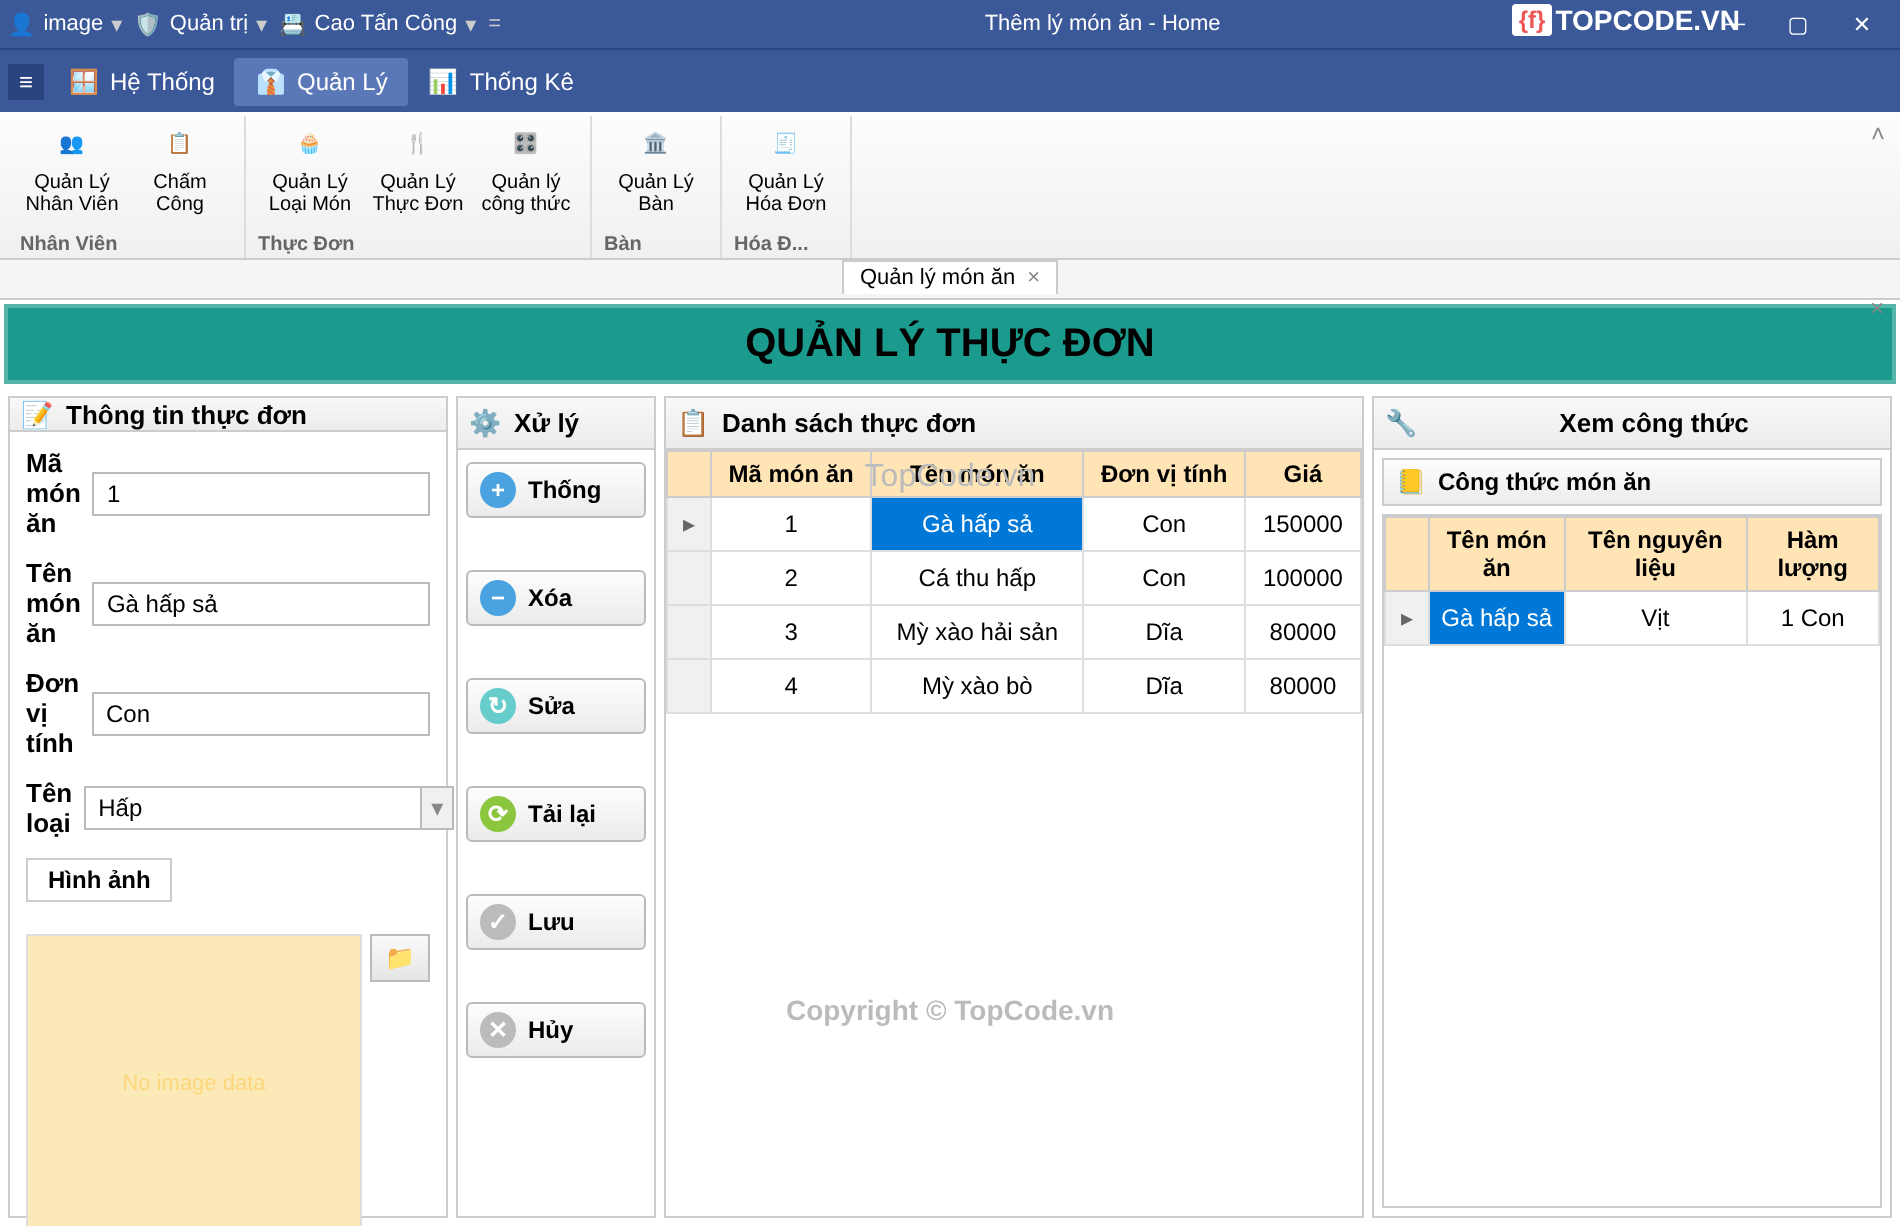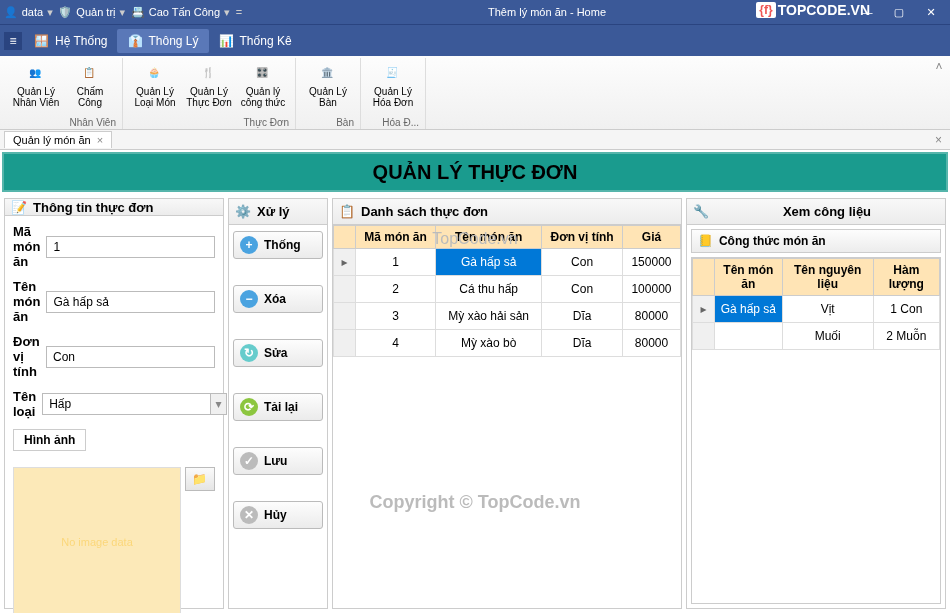--- a/index.html
+++ b/index.html
@@ -19,24 +19,24 @@
 .menu-lead { width: 18px; height: 18px; background: #2a4480; display:flex; align-items:center; justify-content:center; color:#fff; }
 .menu-item { display: flex; align-items: center; gap: 5px; padding: 4px 10px; color: #fff; font-size: 12px; cursor: pointer; border-radius: 2px; }
 .menu-item.active { background: #5a78b8; }
 .mi-icon { width: 16px; height: 16px; display:flex; align-items:center; justify-content:center; }
 
 .ribbon { height: 74px; background: linear-gradient(#fdfdfd,#f0f0f0); border-bottom: 1px solid #ccc; display: flex; padding: 2px 4px 0 4px; position: relative; }
 .ribbon-group { display: flex; flex-direction: column; border-right: 1px solid #ddd; padding: 0 6px; }
 .ribbon-row { display: flex; gap: 2px; flex: 1; }
 .ribbon-btn { display: flex; flex-direction: column; align-items: center; width: 52px; padding: 2px; cursor: pointer; text-align: center; font-size: 10px; line-height: 1.1; gap: 2px; }
 .ribbon-btn .ricon { width: 24px; height: 24px; display:flex; align-items:center; justify-content:center; }
-.ribbon-group-label { text-align: right; font-size: 10px; color: #666; padding: 1px 0; }
+.ribbon-group-label { text-align: left; font-size: 10px; color: #666; padding: 1px 0; font-weight: bold; }
 .ribbon-close { position:absolute; right:4px; top:4px; color:#888; cursor:pointer; width:14px; height:14px; display:flex; align-items:center; justify-content:center;}
 
-.doctab { height: 20px; background: #f5f5f5; display: flex; align-items: center; padding: 0 4px; border-bottom: 1px solid #ccc; }
+.doctab { height: 20px; background: #f5f5f5; display: flex; align-items: center; padding: 0 4px; border-bottom: 1px solid #ccc; flex-direction: column; }
 .doctab .tab { background: #fff; border: 1px solid #ccc; border-bottom: none; padding: 2px 8px; font-size: 11px; display:flex; align-items:center; gap:6px;}
 .doctab .tabx { color:#888; cursor:pointer; }
 .doctab .docx { margin-left:auto; color:#888; cursor:pointer; padding:0 4px;}
 
 .page-header { height: 40px; background: #1a9b8e; border: 2px solid #56b5ab; display: flex; align-items: center; justify-content: center; color: #000; font-weight: bold; font-size: 20px; margin: 2px; }
 
 .content { display: flex; gap: 4px; padding: 4px; height: calc(613px - 24px - 32px - 74px - 20px - 44px); }
 
 .panel { border: 1px solid #ccc; display: flex; flex-direction: column; background:#fff; }
 .panel-header { height: 26px; background: linear-gradient(#f8f8f8,#ececec); border-bottom: 1px solid #ccc; display: flex; align-items: center; gap: 6px; padding: 0 6px; font-weight: bold; font-size: 13px; }
@@ -63,30 +63,30 @@
 table.grid-t th { background: #ffe4b5; border: 1px solid #ccc; padding: 4px 2px; font-size: 12px; font-weight: bold; text-align:center;}
 table.grid-t td { border: 1px solid #ddd; padding: 6px 4px; font-size: 12px; text-align:center; }
 table.grid-t td.rowhead { background:#f0f0f0; width:22px; color:#666;}
 tr.selected td.cell-name { background: #0078d7; color: #fff; }
 
 .recipe-col { flex: 1; }
 .recipe-col .sub-header { height: 24px; background: linear-gradient(#fdfdfd,#ececec); border: 1px solid #ccc; margin: 4px; display:flex; align-items:center; gap:6px; padding:0 6px; font-weight:bold; font-size:12px;}
 .recipe-col .grid { margin: 0 4px 4px 4px; border:1px solid #ccc;}
 
 .center-wm { position:absolute; left:0; right:0; top:230px; text-align:center; font-size:16px; color:#bbb; pointer-events:none;}
-.bottom-wm { position:absolute; left:0; right:0; bottom:100px; text-align:center; font-size:18px; color:#bbb; font-weight:bold; pointer-events:none;}
+.bottom-wm { position:absolute; left:0; right:0; bottom:100px; text-align:center; font-size:14px; color:#bbb; font-weight:bold; pointer-events:none;}
 </style>
 </head>
 <body>
 
 <div class="titlebar">
   <div class="left">
     <span class="item">
         <span>👤</span>
-        <span>data</span>
+        <span>image</span>
         <span style="color:#ccc">▾</span>
       </span>
     <span class="item">
         <span>🛡️</span>
         <span>Quản trị</span>
         <span style="color:#ccc">▾</span>
       </span>
     <span class="item">
         <span>📇</span>
         <span>Cao Tấn Công</span>
@@ -108,21 +108,21 @@
 
 <div class="menubar">
   <div class="menu-lead">≡</div>
   <div id="menu-items" style="display: flex;">
       <div class="menu-item">
         <span class="mi-icon">🪟</span>
         <span>Hệ Thống</span>
       </div>
       <div class="menu-item active">
         <span class="mi-icon">👔</span>
-        <span>Thông Lý</span>
+        <span>Quản Lý</span>
       </div>
       <div class="menu-item">
         <span class="mi-icon">📊</span>
         <span>Thống Kê</span>
       </div>
     </div>
 </div>
 
 <div class="ribbon">
   <div id="ribbon-slot" style="display:flex;">
@@ -302,47 +302,41 @@
               <td>80000</td>
             </tr>
           </tbody>
         </table>
       </div>
   </div>
 
   <div class="panel recipe-col">
     <div class="panel-header" style="justify-content:flex-start;">
       <span class="ph-icon">🔧</span>
-      <span style="flex:1;text-align:center;">Xem công liệu</span>
+      <span style="flex:1;text-align:center;">Xem công thức</span>
     </div>
     <div class="sub-header">
       <span>📒</span>
       <span>Công thức món ăn</span>
     </div>
     <div class="grid">
         <table class="grid-t" id="recipe-table">
           <tbody>
             <tr>
               <th style="width:22px"></th>
               <th>Tên món ăn</th>
               <th>Tên nguyên liệu</th>
               <th>Hàm lượng</th>
             </tr>
             <tr>
               <td class="rowhead">▸</td>
               <td style="background:#0078d7;color:#fff">Gà hấp sả</td>
               <td>Vịt</td>
               <td>1 Con</td>
             </tr>
-            <tr>
-              <td class="rowhead"></td>
-              <td style=""></td>
-              <td>Muối</td>
-              <td>2 Muỗn</td>
-            </tr>
           </tbody>
         </table>
       </div>
   </div>
 </div>
 
 <div class="center-wm">TopCode.vn</div>
 <div class="bottom-wm">Copyright © TopCode.vn</div>
 
 </body></html>

